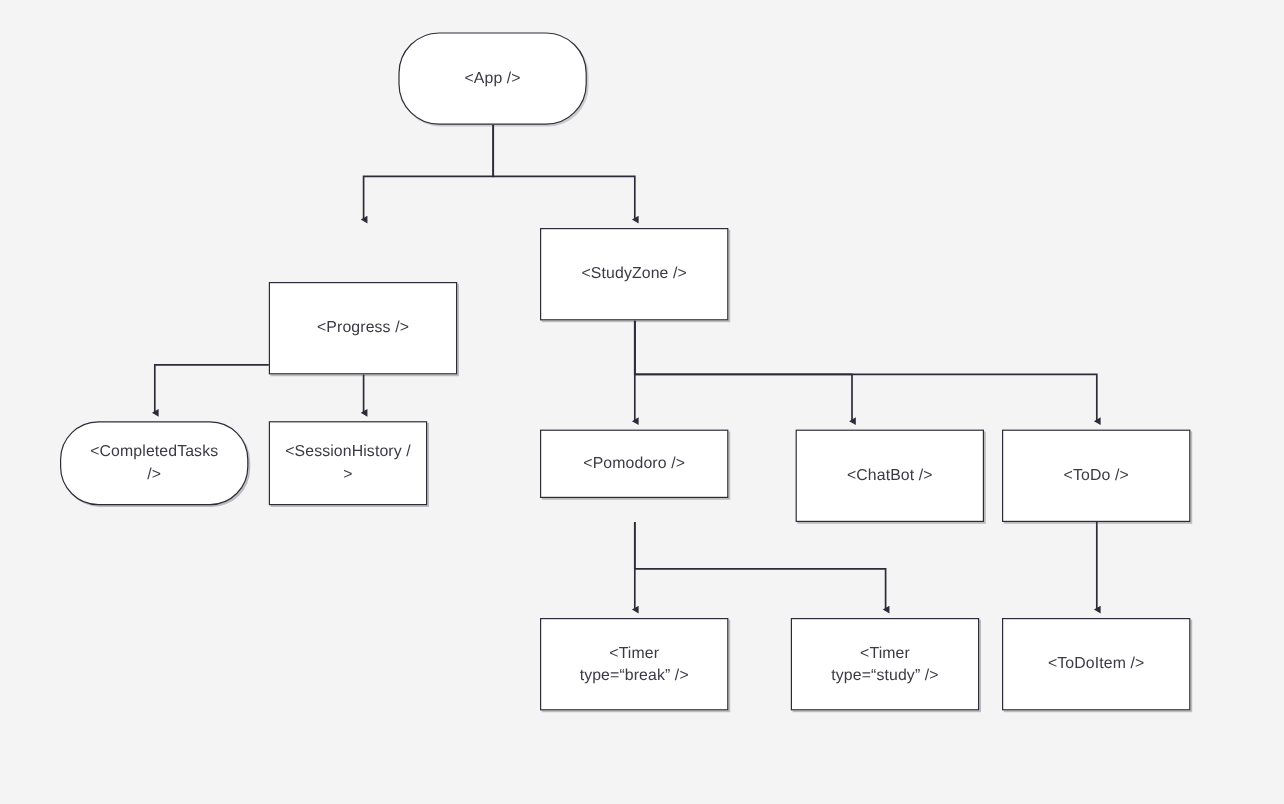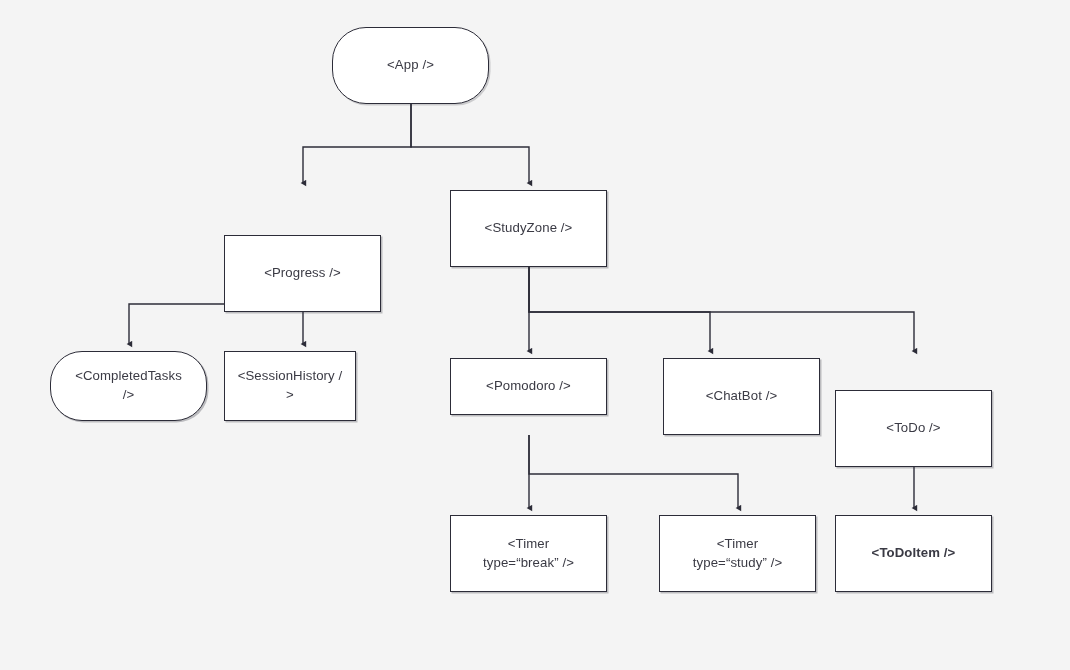--- a/index.html
+++ b/index.html
@@ -91,28 +91,28 @@
       <div class="node" style="left: 224px; top: 351px; width: 132px; height: 70px;">
         <span class="node-label">&lt;SessionHistory /
 &gt;</span>
       </div>
       <div class="node" style="left: 450px; top: 358px; width: 157px; height: 57px;">
         <span class="node-label">&lt;Pomodoro /&gt;</span>
       </div>
       <div class="node" style="left: 631px; top: 358px; width: 157px; height: 77px; margin-left: 32px;">
         <span class="node-label">&lt;ChatBot /&gt;</span>
       </div>
-      <div class="node" style="left: 835px; top: 358px; width: 157px; height: 77px; margin-top: 32px;">
+      <div class="node" style="left: 835px; top: 358px; width: 157px; height: 77px;">
         <span class="node-label">&lt;ToDo /&gt;</span>
       </div>
       <div class="node" style="left: 450px; top: 515px; width: 157px; height: 77px;">
         <span class="node-label">&lt;Timer
 type=“break” /&gt;</span>
       </div>
       <div class="node" style="left: 659px; top: 515px; width: 157px; height: 77px;">
         <span class="node-label">&lt;Timer
 type=“study” /&gt;</span>
       </div>
-      <div class="node" style="left: 835px; top: 515px; width: 157px; height: 77px; font-weight: bold;">
+      <div class="node" style="left: 835px; top: 515px; width: 157px; height: 77px;">
         <span class="node-label">&lt;ToDoItem /&gt;</span>
       </div>
     </div>
 </div>
 
 </body></html>

